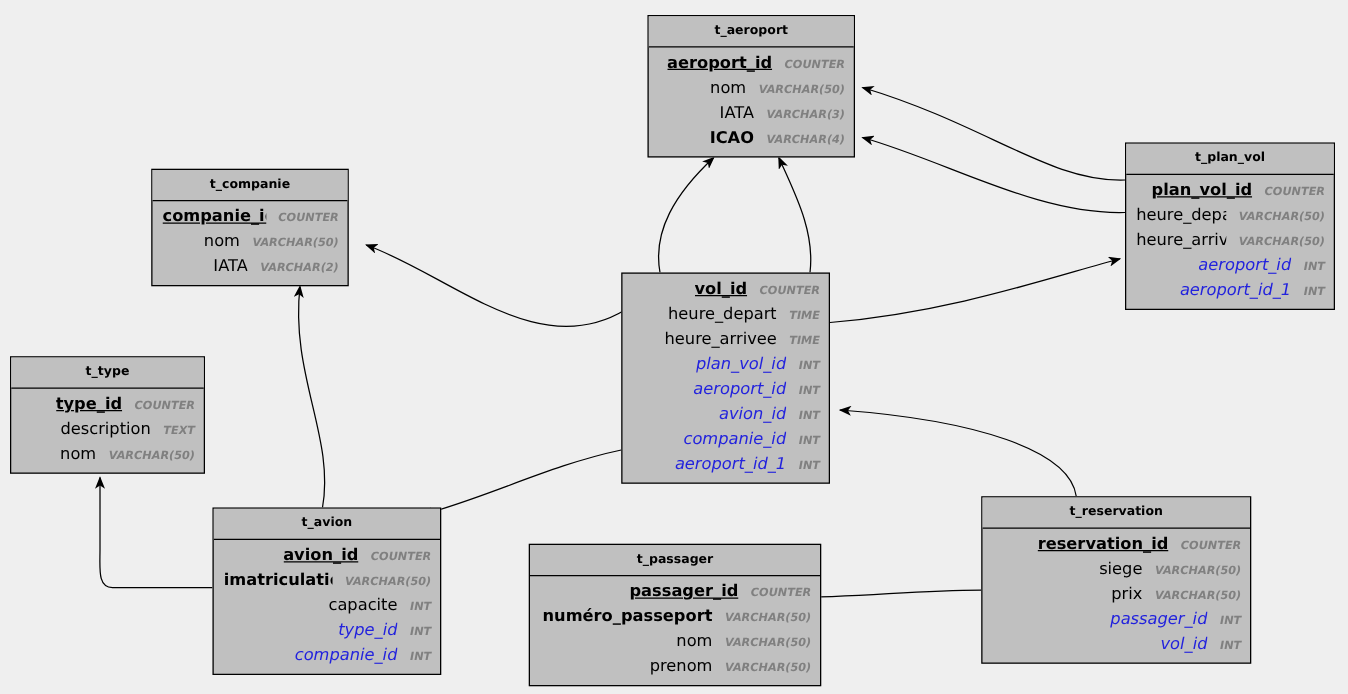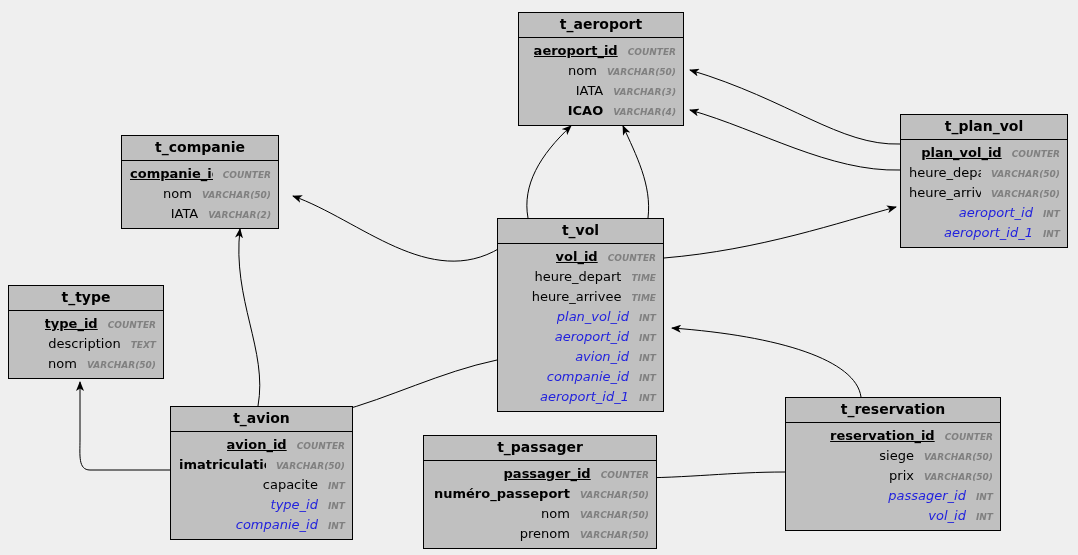--- a/index.html
+++ b/index.html
@@ -27,21 +27,21 @@
   .table-box {
     position: absolute;
     z-index: 2;
     background: #c0c0c0;
     border: 1px solid #000000;
     box-sizing: border-box;
   }
   .tbl-title {
     text-align: center;
     font-weight: bold;
-    font-size: 14px;
+    font-size: 10px;
     color: #000000;
     padding: 4px 6px 5px 6px;
     border-bottom: 1px solid #000000;
     background: #c0c0c0;
     letter-spacing: 0px;
     line-height: 15px;
   }
   .tbl-fields {
     padding: 3px 0 4px 0;
   }
@@ -163,21 +163,20 @@
             <span class="fld-name">nom</span>
             <span class="fld-type">VARCHAR(50)</span>
           </div>
           <div class="fld">
             <span class="fld-name">IATA</span>
             <span class="fld-type">VARCHAR(2)</span>
           </div>
         </div>
       </div>
       <div class="table-box" style="left: 497px; top: 218px; width: 167px;">
-        <div class="tbl-title">t_vol</div>
         <div class="tbl-fields">
           <div class="fld pk">
             <span class="fld-name">vol_id</span>
             <span class="fld-type">COUNTER</span>
           </div>
           <div class="fld">
             <span class="fld-name">heure_depart</span>
             <span class="fld-type">TIME</span>
           </div>
           <div class="fld">

